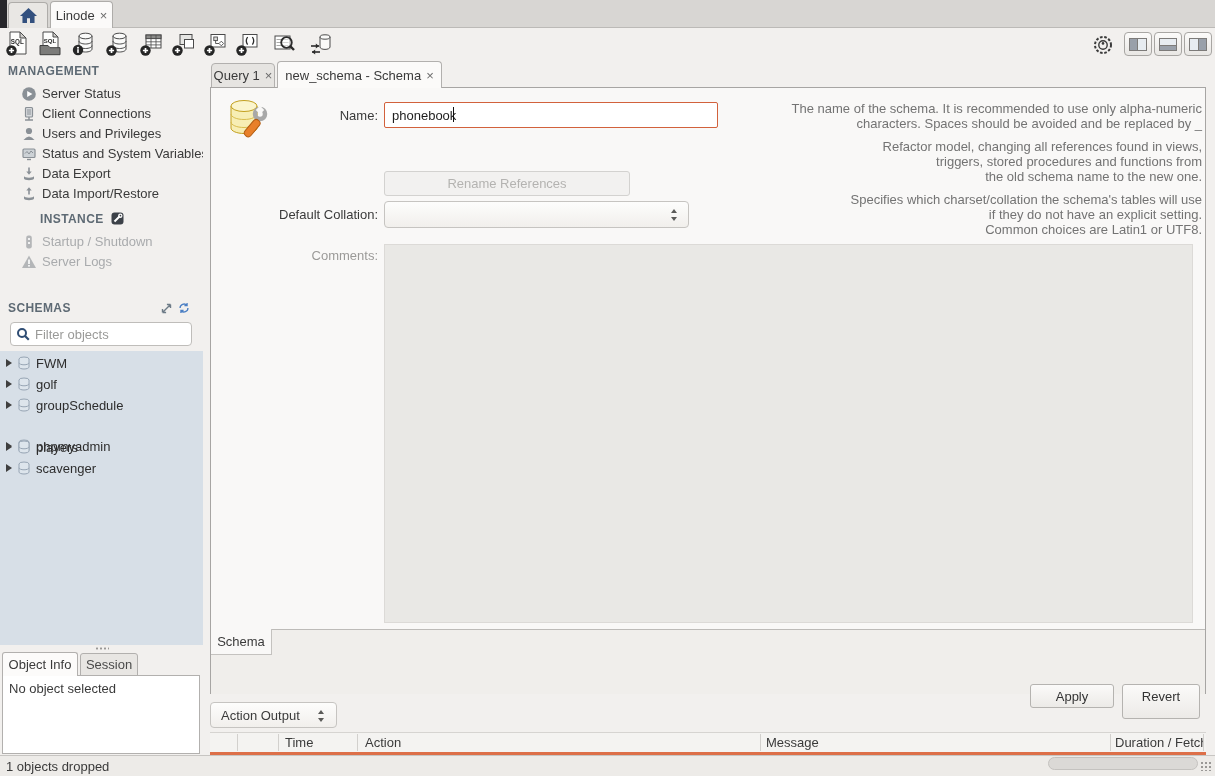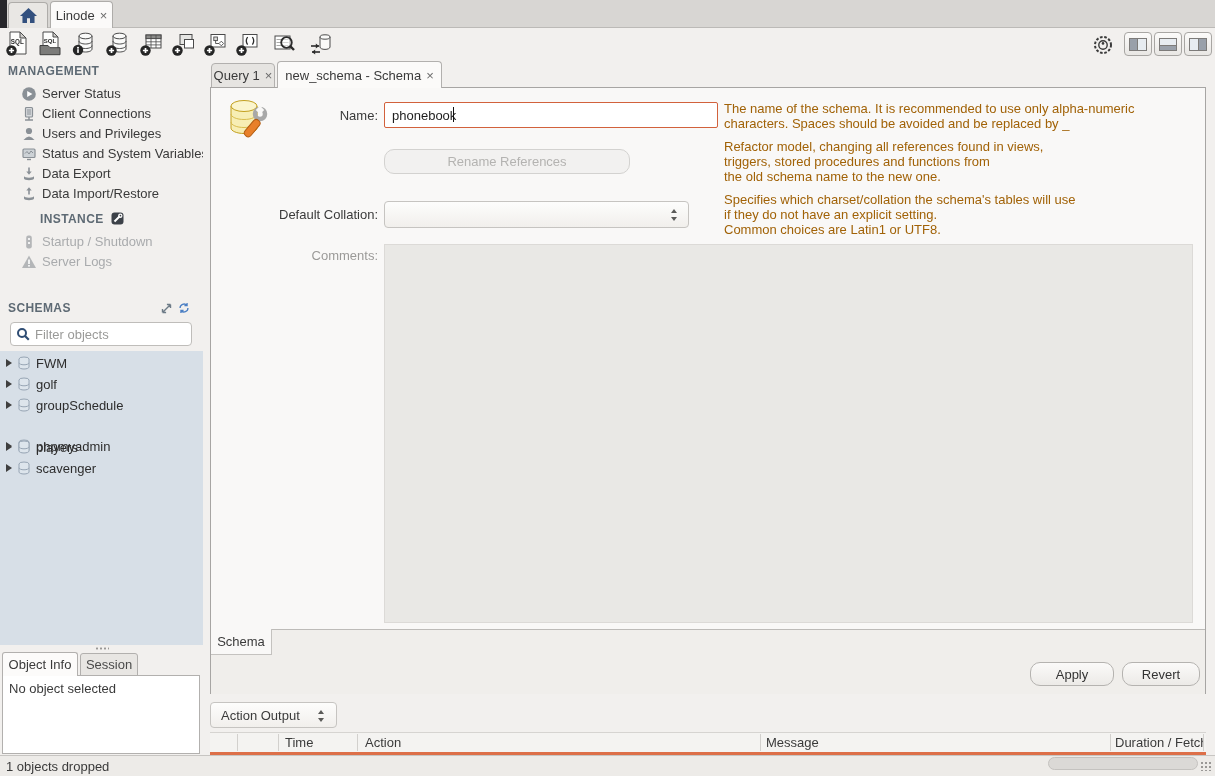--- a/index.html
+++ b/index.html
@@ -38,22 +38,22 @@
   .btab { position:absolute; border:1px solid #b2b0ae; border-radius:3px 3px 0 0; text-align:center; }
   .panelbox { left:2px; top:675px; width:198px; height:79px; background:#fff; border:1px solid #b2b0ae; }
 
   
   .qtab { position:absolute; border:1px solid #b2b0ae; border-radius:4px 4px 0 0; display:flex; align-items:center; justify-content:center; }
 
   
   .editor { left:210px; top:87px; width:996px; height:607px; background:#f9f8f7; border:1px solid #a7a5a3; }
   .rlabel { position:absolute; width:137px; text-align:right; color:#3a3a3a; }
   .nameinput { left:383px; top:101px; width:334px; height:26px; border:1px solid #d2613c; background:#fff; padding:0 7px; font:13px "Liberation Sans",sans-serif; color:#1e1e1e; outline:none; border-radius:2px; }
-  .helpline { position:absolute; left:723px; width:478px; color:#a16207; line-height:15px; white-space:nowrap; }
-  .btn { position:absolute; border:1px solid #b5b3b0; border-radius:10px; background:linear-gradient(#fbfaf9,#eceae7); text-align:center; color:#333; }
+  .helpline { position:absolute; left:723px; width:478px; color:#737373; line-height:15px; white-space:nowrap;text-align:right; }
+  .btn { position:absolute; border:1px solid #b5b3b0; border-radius:3px; background:linear-gradient(#fbfaf9,#eceae7); text-align:center; color:#333;margin-top:22px; }
   .btn.disabled { background:#f2f1f0; border-color:#d3d2d0; color:#b4b3b1; }
   .combo { position:absolute; border:1px solid #c6c4c1; border-radius:4px; background:linear-gradient(#fdfdfc,#f1efec); }
   .spin { position:absolute; width:7px; height:12px; }
   .spin:before, .spin:after { content:""; position:absolute; left:0; width:0; height:0; border-left:3.5px solid transparent; border-right:3.5px solid transparent; }
   .spin:before { top:0; border-bottom:4px solid #5a5a58; }
   .spin:after { bottom:0; border-top:4px solid #5a5a58; }
   .comments { left:383px; top:243px; width:809px; height:379px; background:#e9e8e5; border:1px solid #dcdad7; }
   .bzone { left:211px; top:541px; width:994px; height:65px; background:#f0eeeb; border-top:1px solid #bdbbb8; }
 
   
@@ -375,21 +375,21 @@
       <span></span>
     </div>
 
     <div class="abs bzone" style="left:0;"></div>
     <div class="abs" style="left:0; top:541px; width:61px; height:26px; background:#f9f8f7; border-right:1px solid #c4c2bf; border-bottom:1px solid #c4c2bf; text-align:center; line-height:25px;">
       <span>Schema</span>
     </div>
     <div class="btn" style="left:819px; top:574px; width:84px; height:24px; line-height:23px;">
       <span>Apply</span>
     </div>
-    <div class="btn" style="left:911px; top:574px; width:78px; height:24px; line-height:23px;">
+    <div class="btn" style="left:911px; top:574px; width:78px; height:35px; line-height:23px;">
       <span>Revert</span>
     </div>
   </div>
 
   <div class="combo" style="left:210px; top:702px; width:127px; height:26px;">
     <span style="position:absolute; left:10px; top:5px;">Action Output</span>
     <span class="spin" style="right:11px; top:7px;"></span>
   </div>
 
   <div class="abs" style="left:210px; top:732px; width:996px; height:20px; background:#f4f3f1; border-top:1px solid #d6d4d1;">

